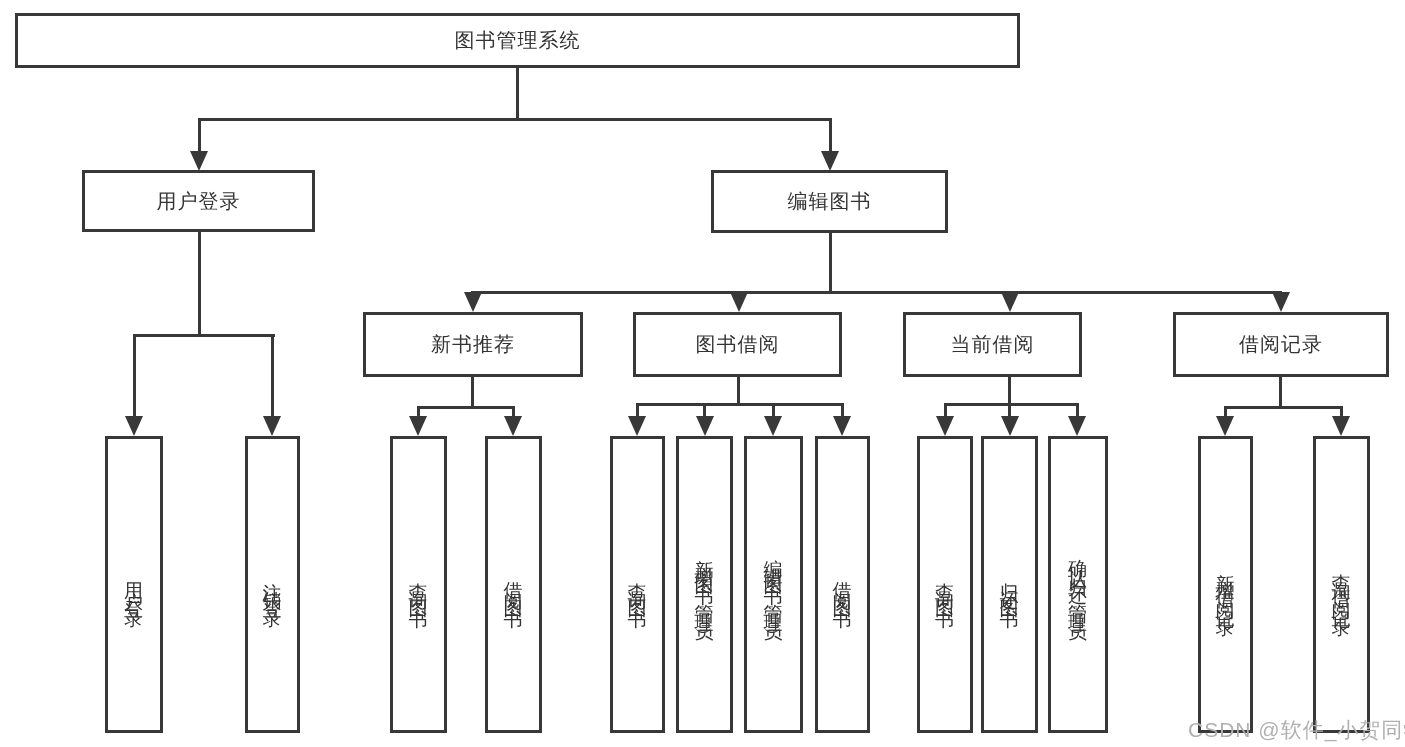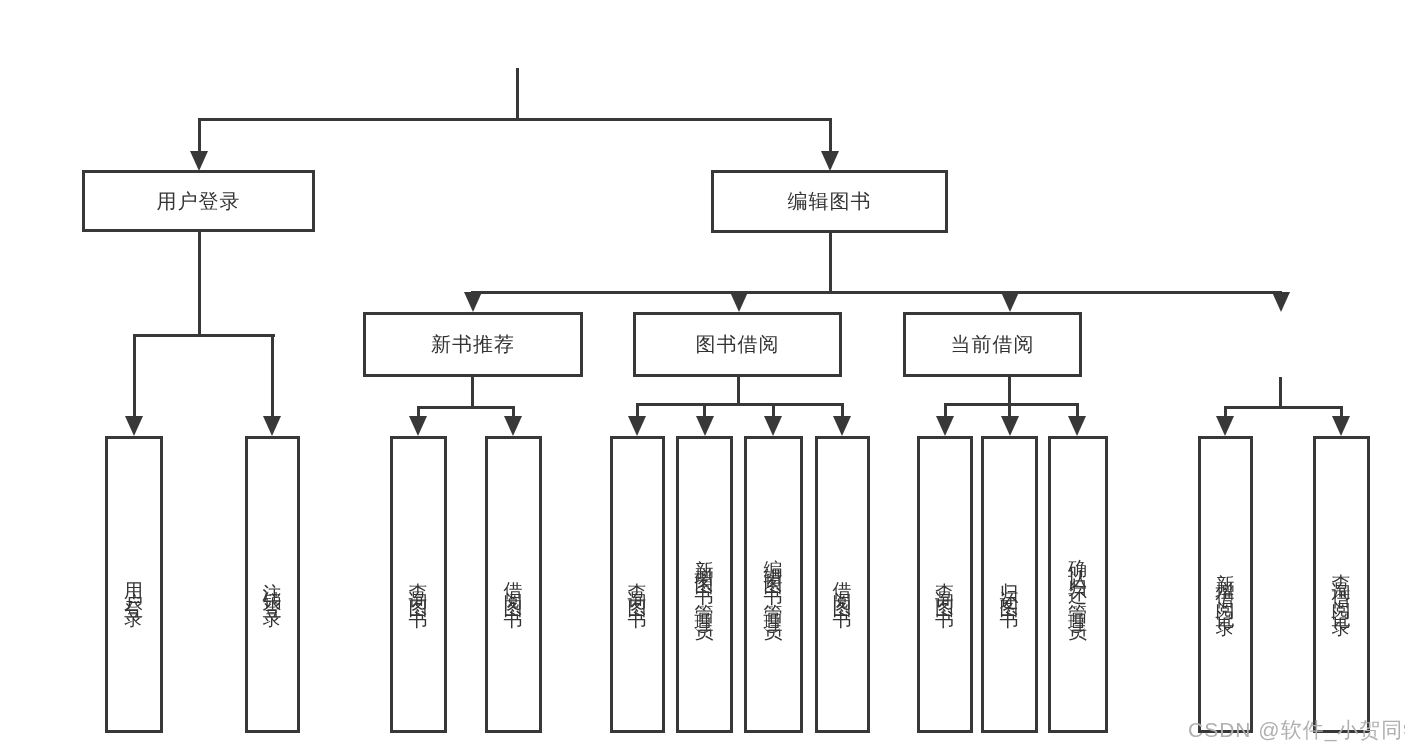--- a/index.html
+++ b/index.html
@@ -86,36 +86,42 @@
   <div class="arw" style="left:1001px;top:416px"></div>
   <div class="arw" style="left:1068px;top:416px"></div>
 
   <div class="ln" style="left:1279px;top:377px;width:3px;height:31px"></div>
   <div class="ln" style="left:1224px;top:406px;width:119px;height:3px"></div>
   <div class="ln" style="left:1224px;top:406px;width:3px;height:12px"></div>
   <div class="ln" style="left:1340px;top:406px;width:3px;height:12px"></div>
   <div class="arw" style="left:1216px;top:416px"></div>
   <div class="arw" style="left:1332px;top:416px"></div>
 
+  <div class="node" style="left:15px;top:13px;width:1005px;height:55px">
+    <span>图书管理系统</span>
+  </div>
 
   <div class="node" style="left:82px;top:170px;width:233px;height:62px">
     <span>用户登录</span>
   </div>
   <div class="node" style="left:711px;top:170px;width:237px;height:63px">
     <span>编辑图书</span>
   </div>
 
   <div class="node" style="left:363px;top:312px;width:220px;height:65px">
     <span>新书推荐</span>
   </div>
   <div class="node" style="left:633px;top:312px;width:209px;height:65px">
     <span>图书借阅</span>
   </div>
   <div class="node" style="left:903px;top:312px;width:179px;height:65px">
     <span>当前借阅</span>
+  </div>
+  <div class="node" style="left:1173px;top:312px;width:216px;height:65px">
+    <span>借阅记录</span>
   </div>
 
   <div class="leaf" style="left:105px;width:58px">
     <span class="vt">用户登录</span>
   </div>
   <div class="leaf" style="left:245px;width:55px">
     <span class="vt">注销登录</span>
   </div>
 
   <div class="leaf" style="left:390px;width:57px">

